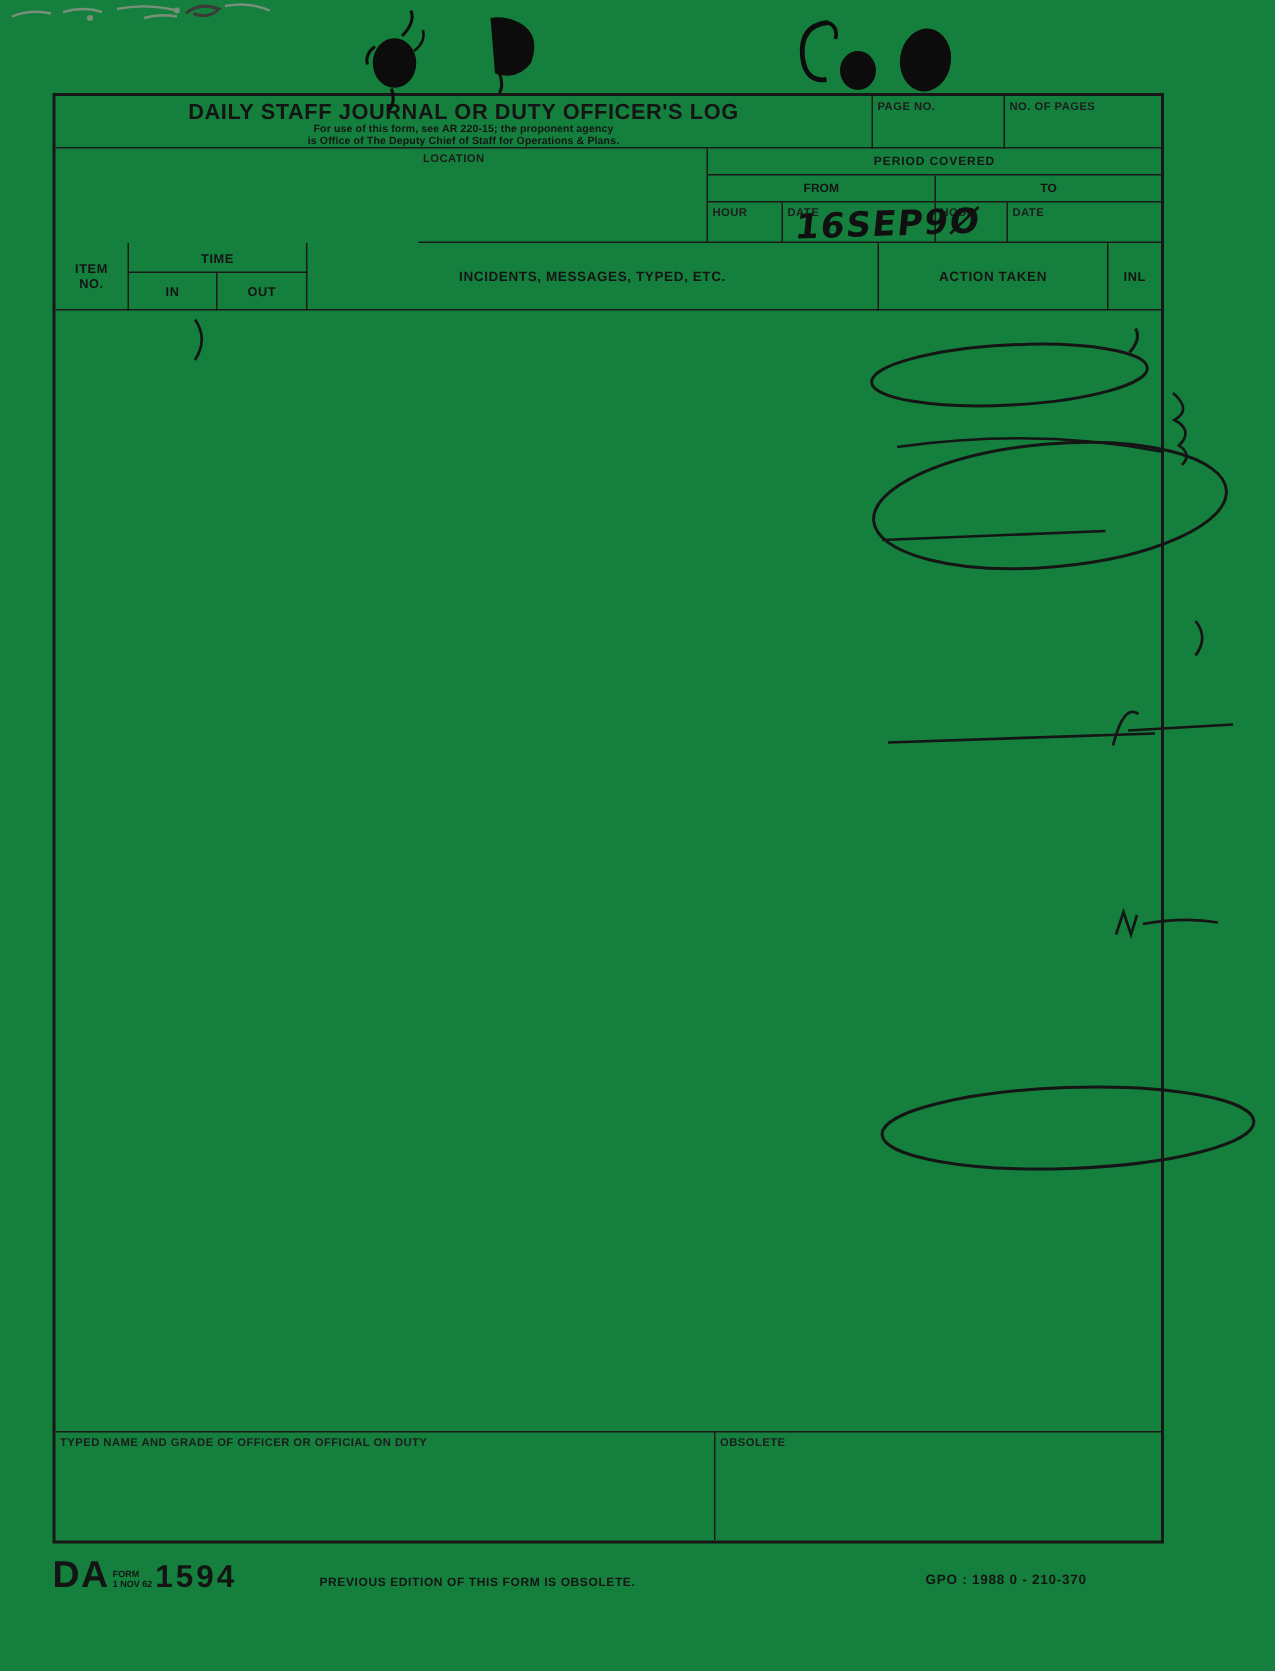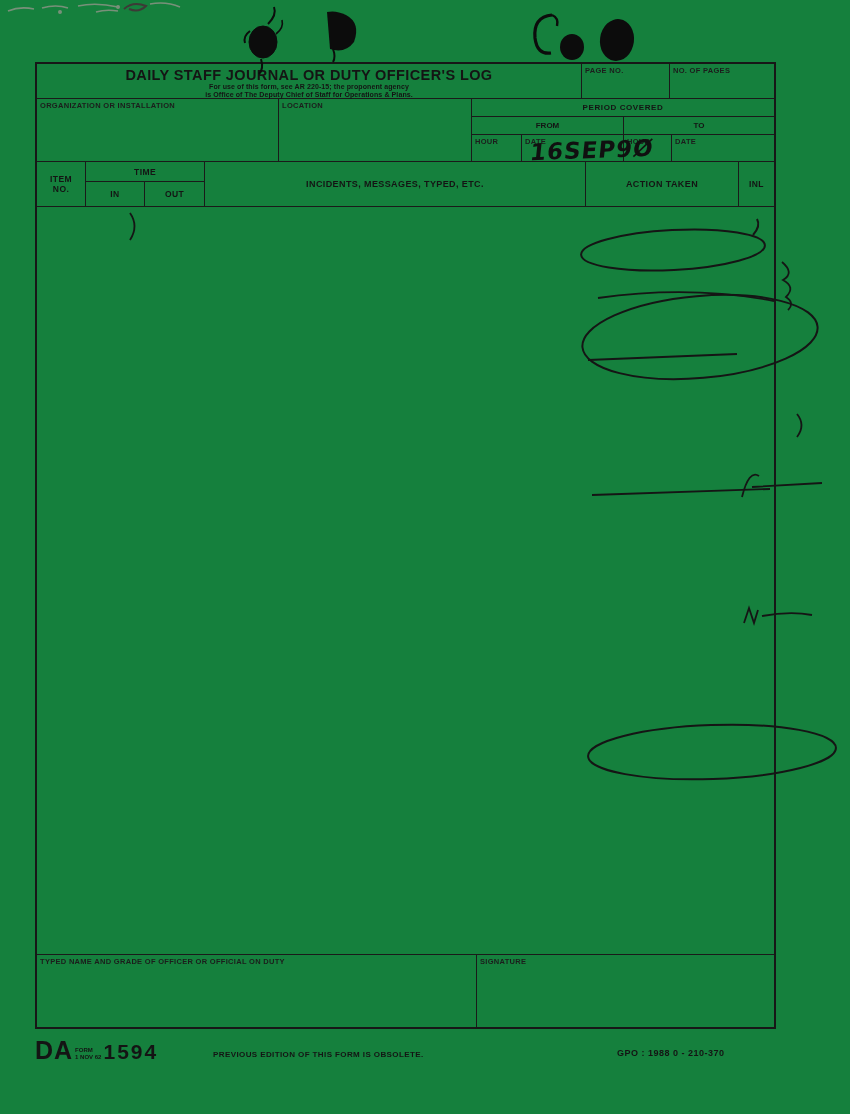--- a/index.html
+++ b/index.html
@@ -33,21 +33,20 @@
   <div class="form">
 
     <div class="abs bR bB" style="left:0;top:0;width:545px;height:35px;">
       <div class="title" style="margin-top:4px;">DAILY STAFF JOURNAL OR DUTY OFFICER'S LOG</div>
       <div class="subtitle">For use of this form, see AR 220-15; the proponent agency</div>
       <div class="subtitle">is  Office of  The Deputy Chief of Staff for Operations &amp; Plans.</div>
     </div>
     <div class="abs bR bB lbl" style="left:545px;top:0;width:88px;height:35px;">PAGE NO.</div>
     <div class="abs bB lbl" style="left:633px;top:0;width:104px;height:35px;">NO. OF PAGES</div>
 
-    <div class="abs bR bB lbl" style="left:0;top:35px;width:242px;height:63px;">ORGANIZATION OR INSTALLATION</div>
     <div class="abs bR bB lbl" style="left:242px;top:35px;width:193px;height:63px;">LOCATION</div>
     <div class="abs bB cent" style="left:435px;top:35px;width:302px;height:18px;border-bottom-width:1.7px;font-size:8px;font-weight:bold;letter-spacing:.6px;">PERIOD COVERED</div>
     <div class="abs bR bB cent" style="left:435px;top:53px;width:152px;height:18px;font-size:8px;font-weight:bold;">FROM</div>
     <div class="abs bB cent" style="left:587px;top:53px;width:150px;height:18px;font-size:8px;font-weight:bold;">TO</div>
     <div class="abs bR bB lbl" style="left:435px;top:71px;width:50px;height:27px;">HOUR</div>
     <div class="abs bR bB lbl" style="left:485px;top:71px;width:102px;height:27px;">DATE</div>
     <div class="abs bR bB lbl" style="left:587px;top:71px;width:48px;height:27px;">HOUR</div>
     <div class="abs bB lbl" style="left:635px;top:71px;width:102px;height:27px;">DATE</div>
     <div class="abs hw-date" style="left:493px;top:73px;">16SEP9Ø</div>
 
@@ -58,21 +57,21 @@
     <div class="abs bR cent colhead" style="left:49px;top:98px;width:119px;height:20px;border-bottom:1.7px solid #1a1a1a;">TIME</div>
     <div class="abs bR bB cent colhead" style="left:49px;top:118px;width:59px;height:25px;">IN</div>
     <div class="abs bR bB cent colhead" style="left:108px;top:118px;width:60px;height:25px;">OUT</div>
     <div class="abs bR bB cent colhead" style="left:168px;top:98px;width:381px;height:45px;font-size:9px;">INCIDENTS, MESSAGES, TYPED, ETC.</div>
     <div class="abs bR bB cent colhead" style="left:549px;top:98px;width:153px;height:45px;font-size:9px;">ACTION TAKEN</div>
     <div class="abs bB cent colhead" style="left:702px;top:98px;width:35px;height:45px;">INL</div>
 
     <div id="rows"></div>
 
     <div class="abs lbl" style="left:0;top:890px;width:440px;height:73px;border-right:1.7px solid #1a1a1a;border-top:1.7px solid #1a1a1a;">TYPED NAME AND GRADE OF OFFICER OR OFFICIAL ON DUTY</div>
-    <div class="abs lbl" style="left:440px;top:890px;width:297px;height:73px;border-top:1.7px solid #1a1a1a;">SIGNATURE</div>
+    <div class="abs lbl" style="left:440px;top:890px;width:297px;height:73px;border-top:1.7px solid #1a1a1a;">OBSOLETE</div>
   </div>
 
   <div class="abs" style="left:35px;top:1036px;white-space:nowrap;">
     <span class="f-da">DA</span><span class="f-stack"><span>FORM</span><br><span>1 NOV 62</span></span><span class="f-num">1594</span>
   </div>
   <div class="abs f-note" style="left:213px;top:1050px;">PREVIOUS EDITION OF THIS FORM IS OBSOLETE.</div>
   <div class="abs f-gpo" style="left:617px;top:1048px;">GPO :  1988 0 - 210-370</div>
 
   <svg class="overlay" width="850" height="1114" viewBox="0 0 850 1114">
 

